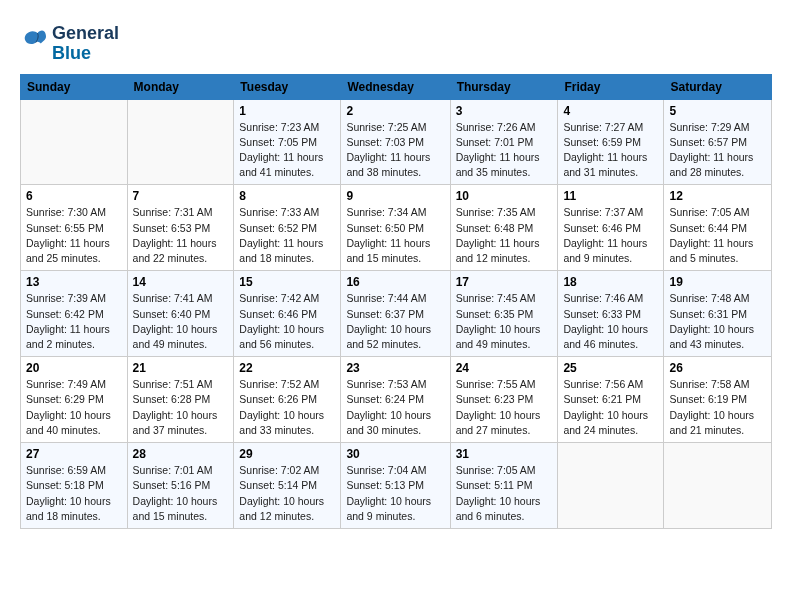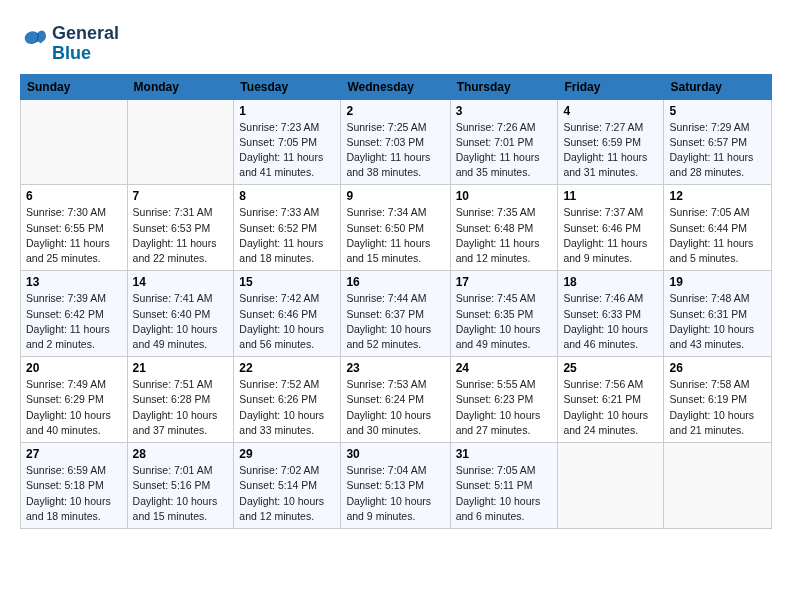--- a/index.html
+++ b/index.html
@@ -315,21 +315,21 @@
           <span class="day-number">23</span>
           <div class="day-info">
             <div>Sunrise: 7:53 AM</div>
             <div>Sunset: 6:24 PM</div>
             <div>Daylight: 10 hours and 30 minutes.</div>
           </div>
         </td>
         <td>
           <span class="day-number">24</span>
           <div class="day-info">
-            <div>Sunrise: 5:55 AM</div>
+            <div>Sunrise: 7:55 AM</div>
             <div>Sunset: 6:23 PM</div>
             <div>Daylight: 10 hours and 27 minutes.</div>
           </div>
         </td>
         <td>
           <span class="day-number">25</span>
           <div class="day-info">
             <div>Sunrise: 7:56 AM</div>
             <div>Sunset: 6:21 PM</div>
             <div>Daylight: 10 hours and 24 minutes.</div>

